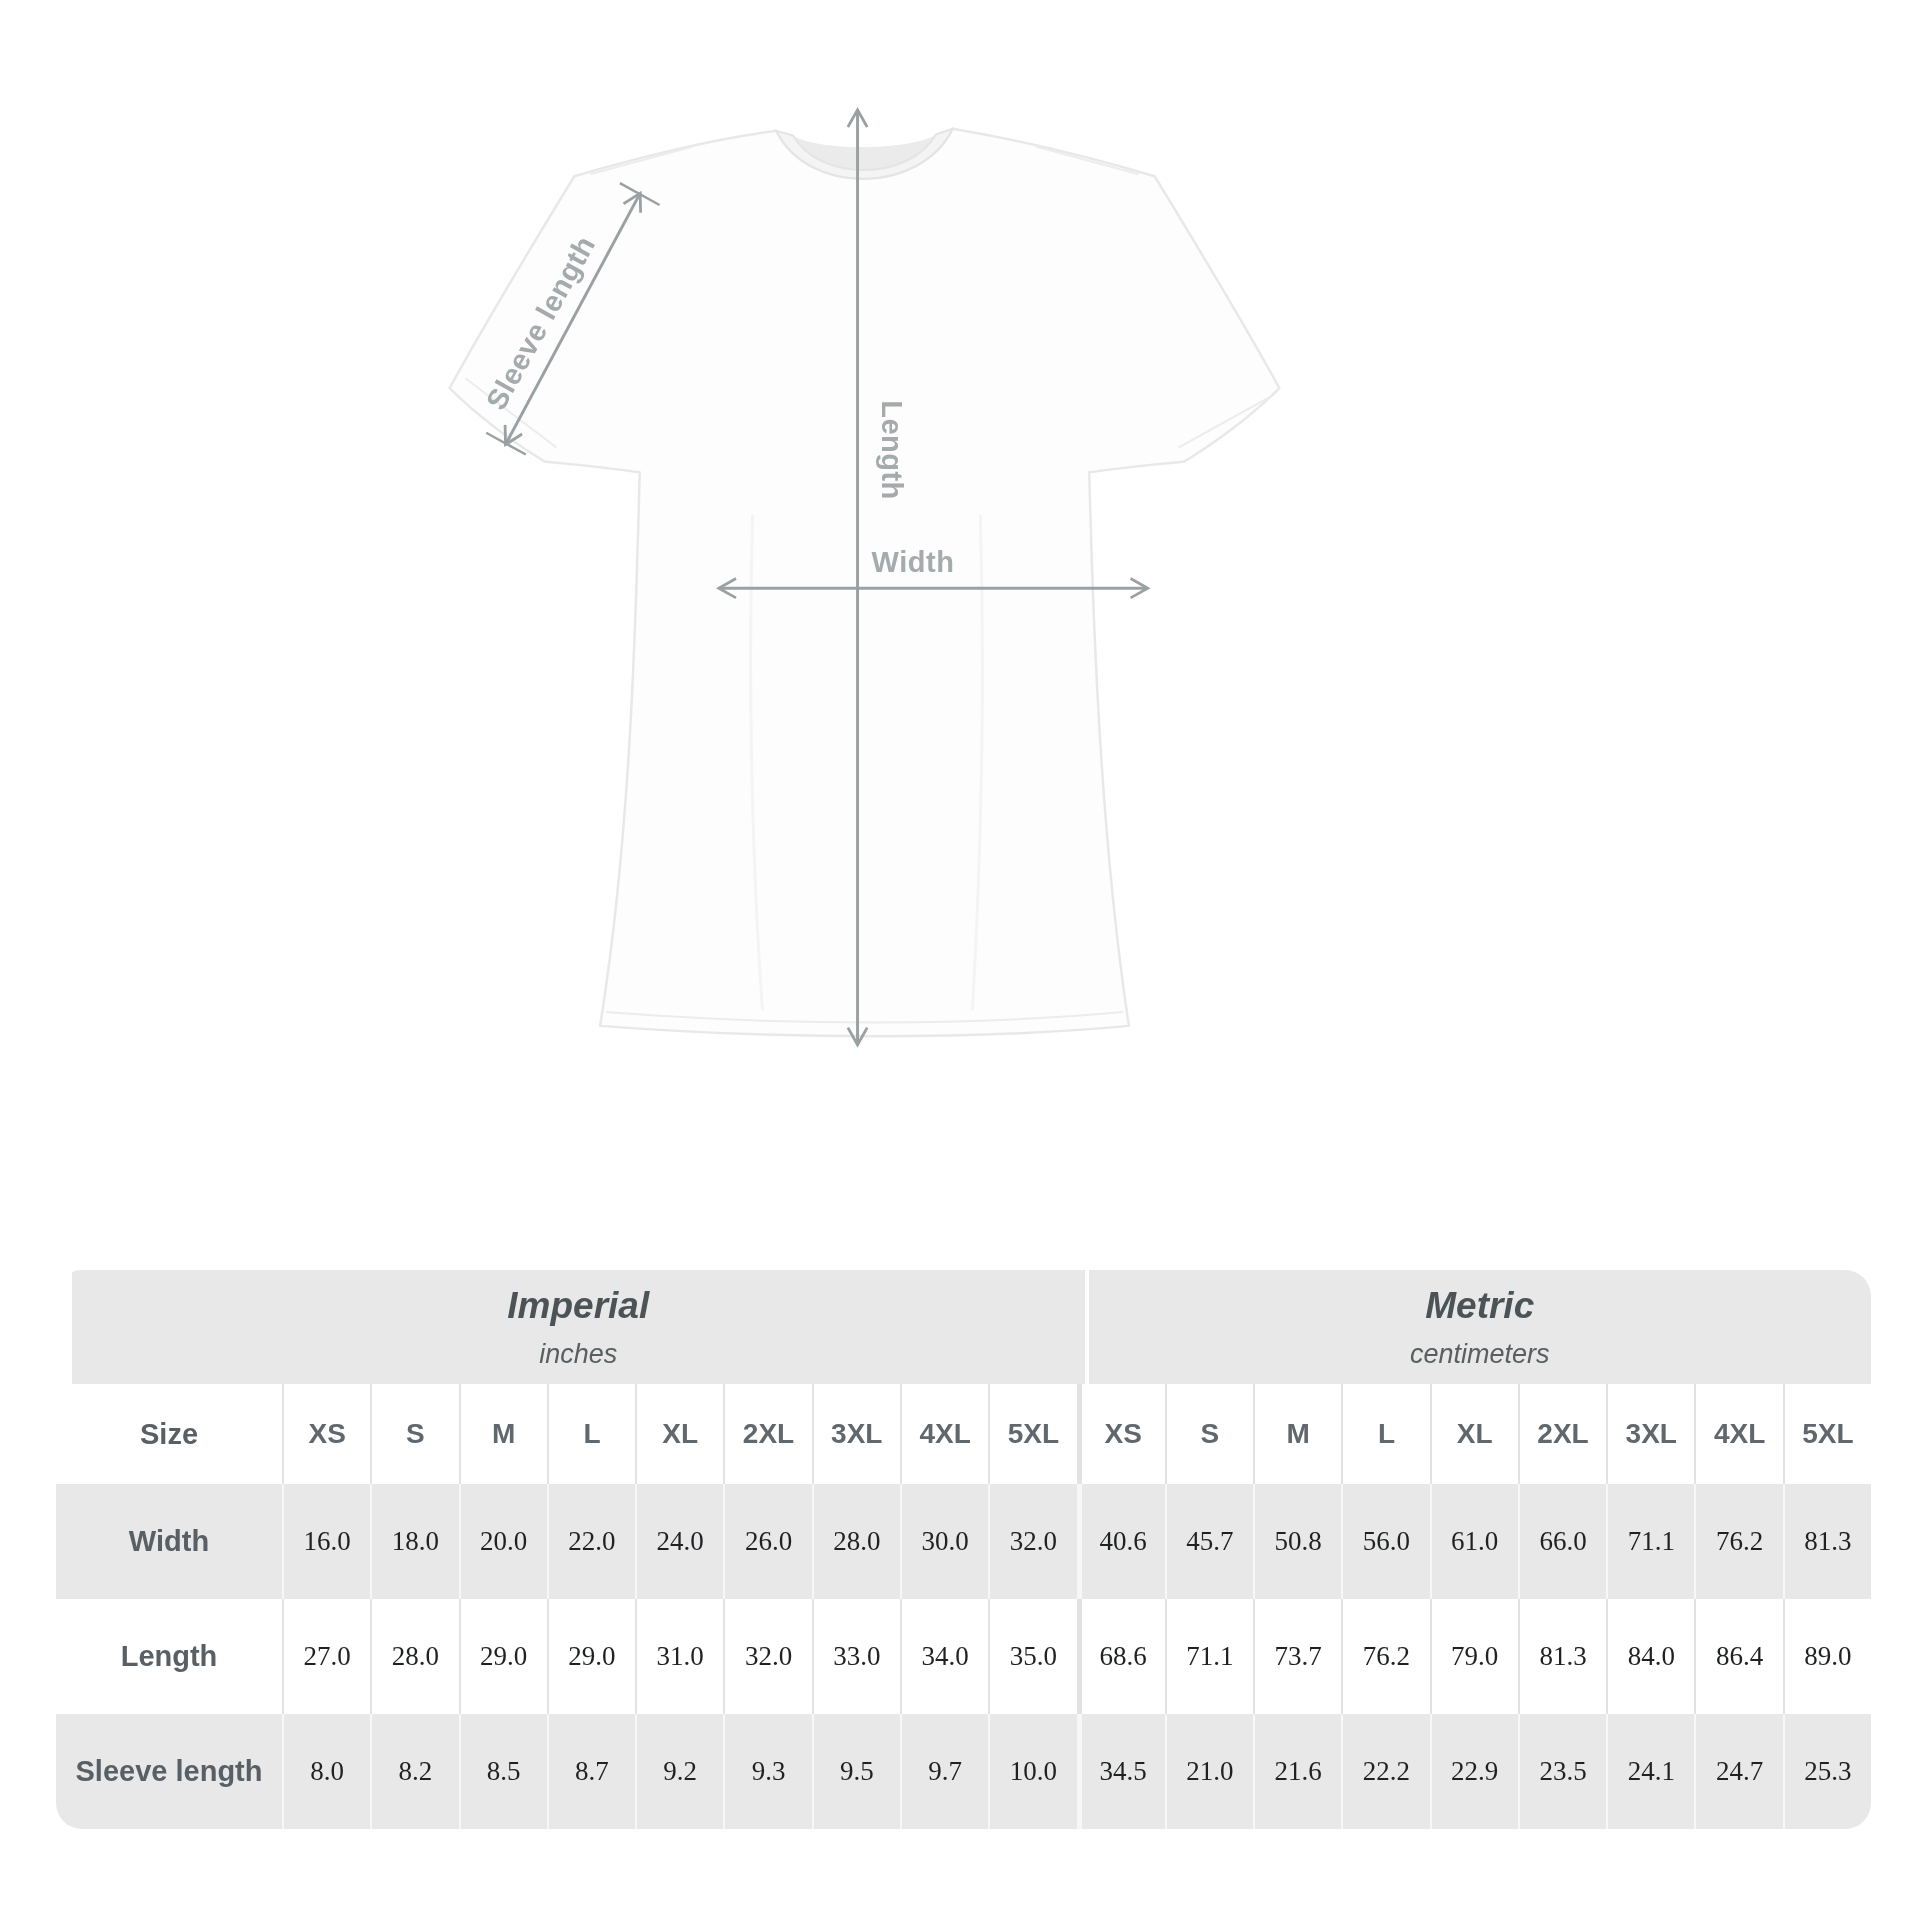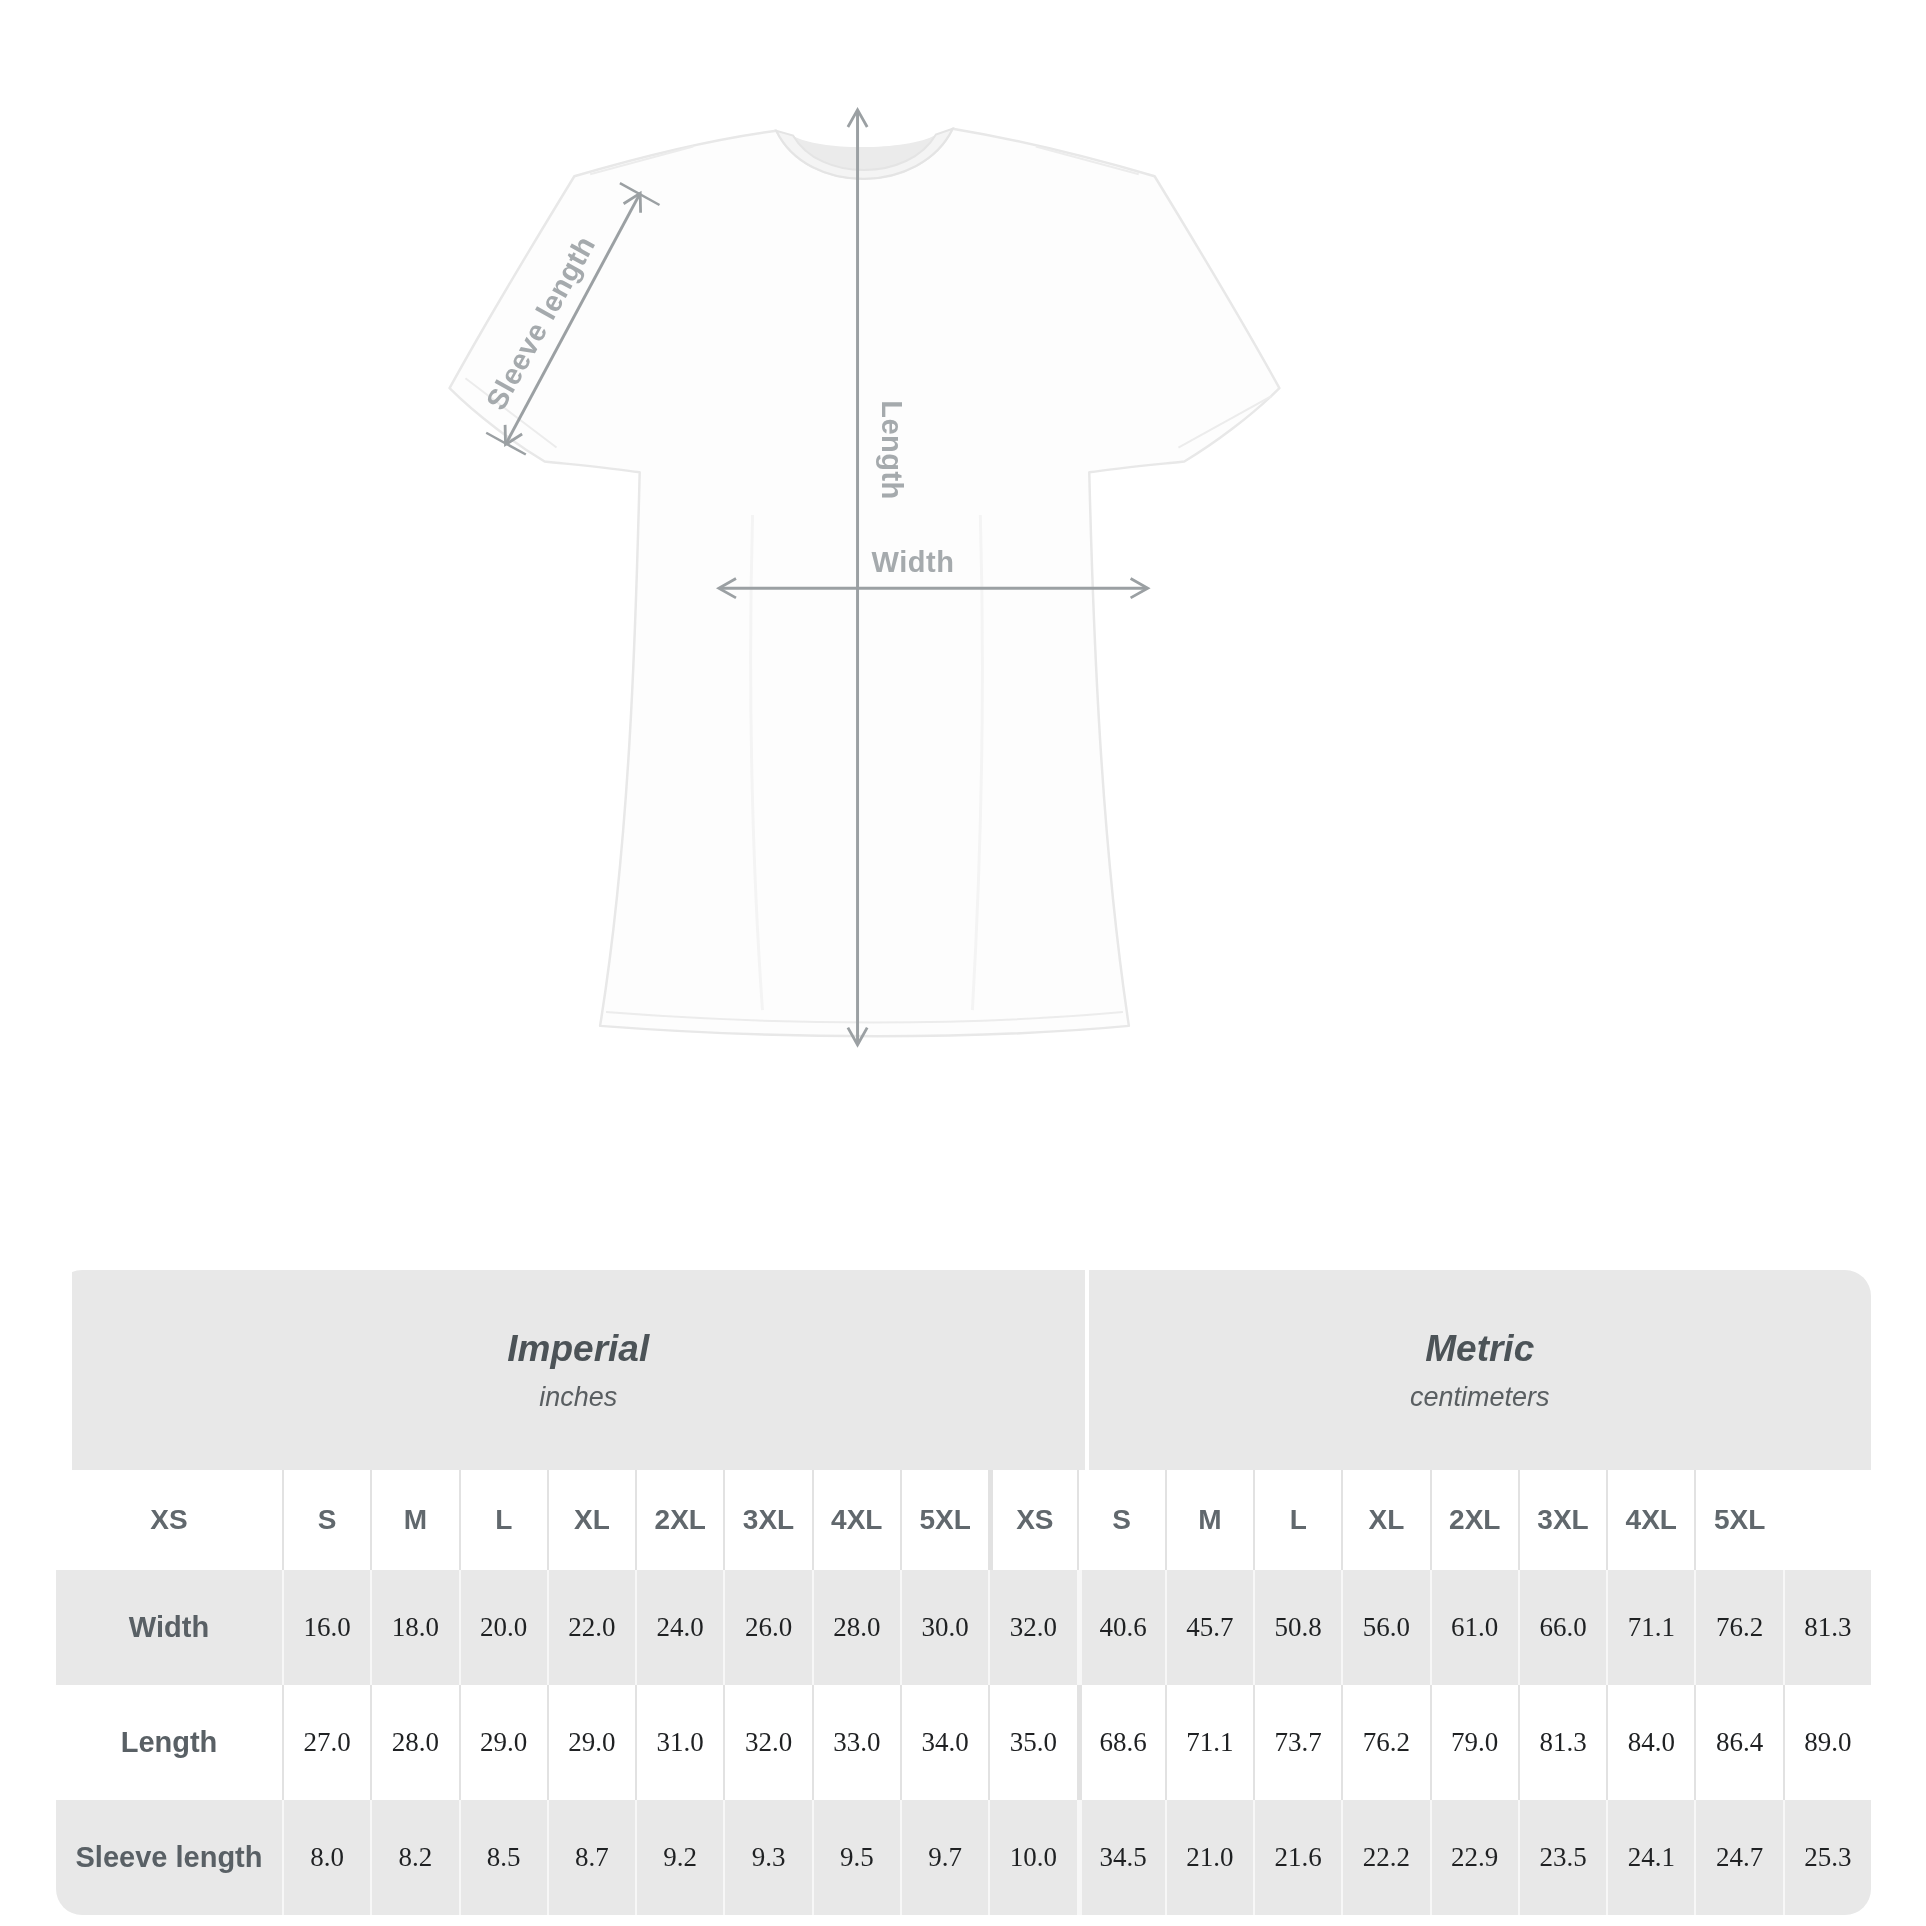--- a/index.html
+++ b/index.html
@@ -14,21 +14,21 @@
   .dim-width{left:913px;top:562px;transform:translate(-50%,-50%);}
 
   .title{position:absolute;left:0;right:0;top:1129px;margin:0;text-align:center;
          font-size:46px;font-weight:bold;color:#2d2f30;}
   .subtitle{position:absolute;left:0;right:0;top:1190px;margin:0;text-align:center;
             font-style:italic;font-size:27px;color:#4c4e4f;}
 
   .size-table{position:absolute;left:56px;top:1270px;width:1815px;border-radius:26px;
               overflow:hidden;background:#fff;}
   .trow{display:grid;grid-template-columns:226px repeat(18,1fr);}
-  .band{height:200px;padding-left:16px;}
+  .band{height:114px;padding-left:16px;}
   .band-cell{background:#e8e8e8;display:flex;flex-direction:column;align-items:center;
              justify-content:center;gap:12px;}
   .band-imp{grid-column:1/11;}
   .band-met{grid-column:11/20;border-left:4px solid #ffffff;}
   .band-title{font-size:37px;font-weight:bold;font-style:italic;color:#4c5357;}
   .band-sub{font-size:27px;font-style:italic;color:#595e61;}
 
   .cell{display:flex;align-items:center;justify-content:center;}
   .size-row{height:100px;background:#ffffff;}
   .size-row .cell{border-left:2px solid #e2e2e2;}
@@ -110,20 +110,21 @@
         <div class="band-title">Imperial</div>
         <div class="band-sub">inches</div>
       </div>
       <div class="band-cell band-met">
         <div class="band-title">Metric</div>
         <div class="band-sub">centimeters</div>
       </div>
     </div>
 
     <div class="trow size-row" id="sizeRow">
+      <div class="cell size-head">Size</div>
     <div class="cell size-cell">XS</div>
         <div class="cell size-cell">S</div>
         <div class="cell size-cell">M</div>
         <div class="cell size-cell">L</div>
         <div class="cell size-cell">XL</div>
         <div class="cell size-cell">2XL</div>
         <div class="cell size-cell">3XL</div>
         <div class="cell size-cell">4XL</div>
         <div class="cell size-cell">5XL</div>
         <div class="cell size-cell msplit">XS</div>

